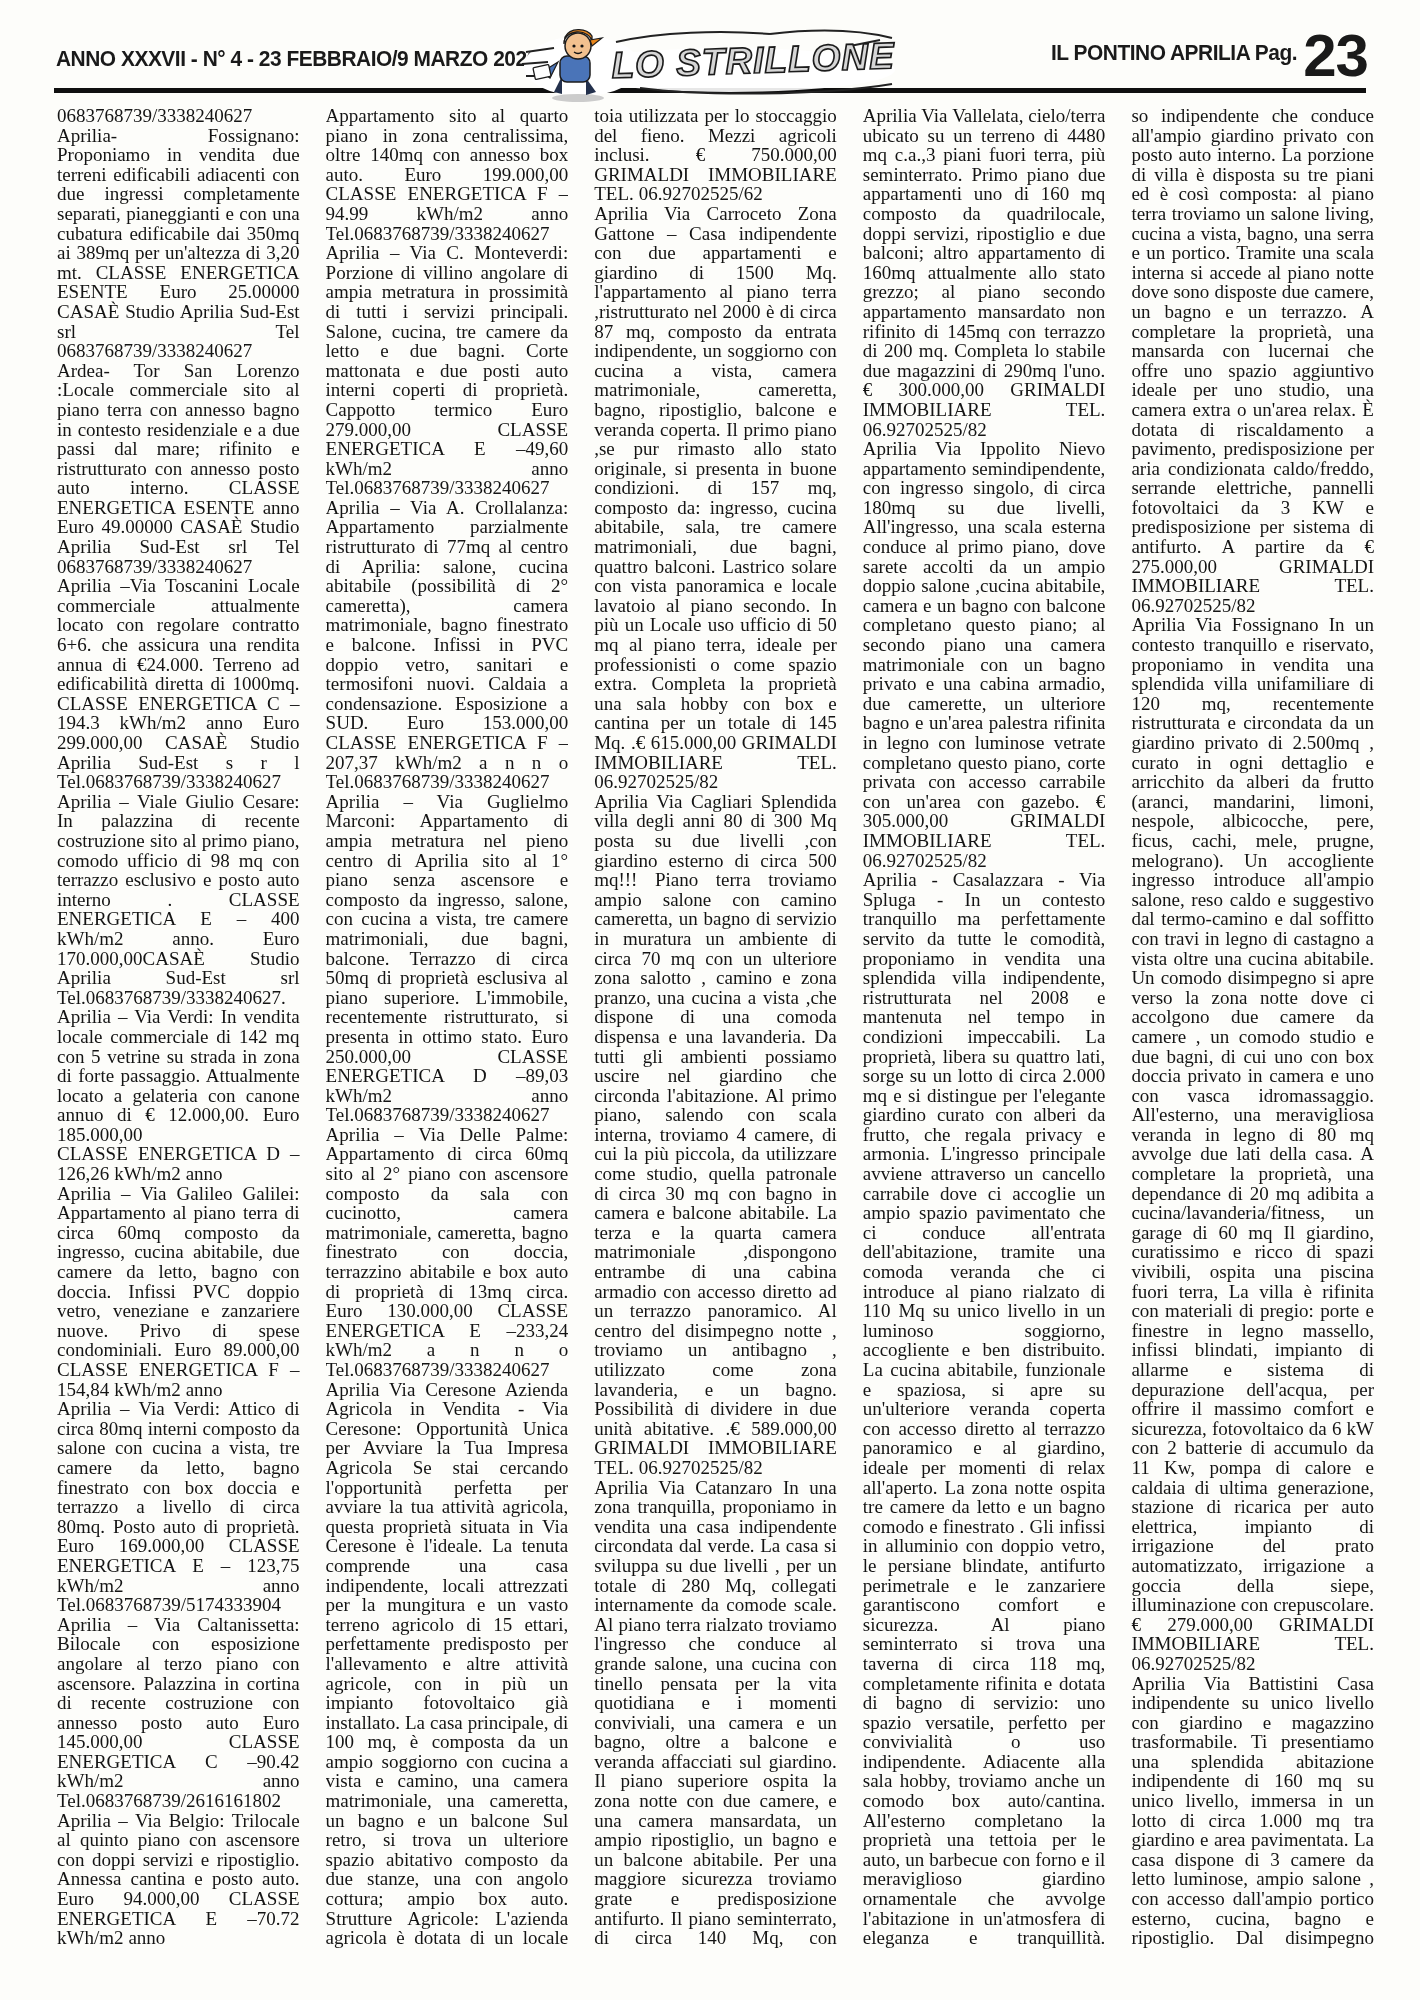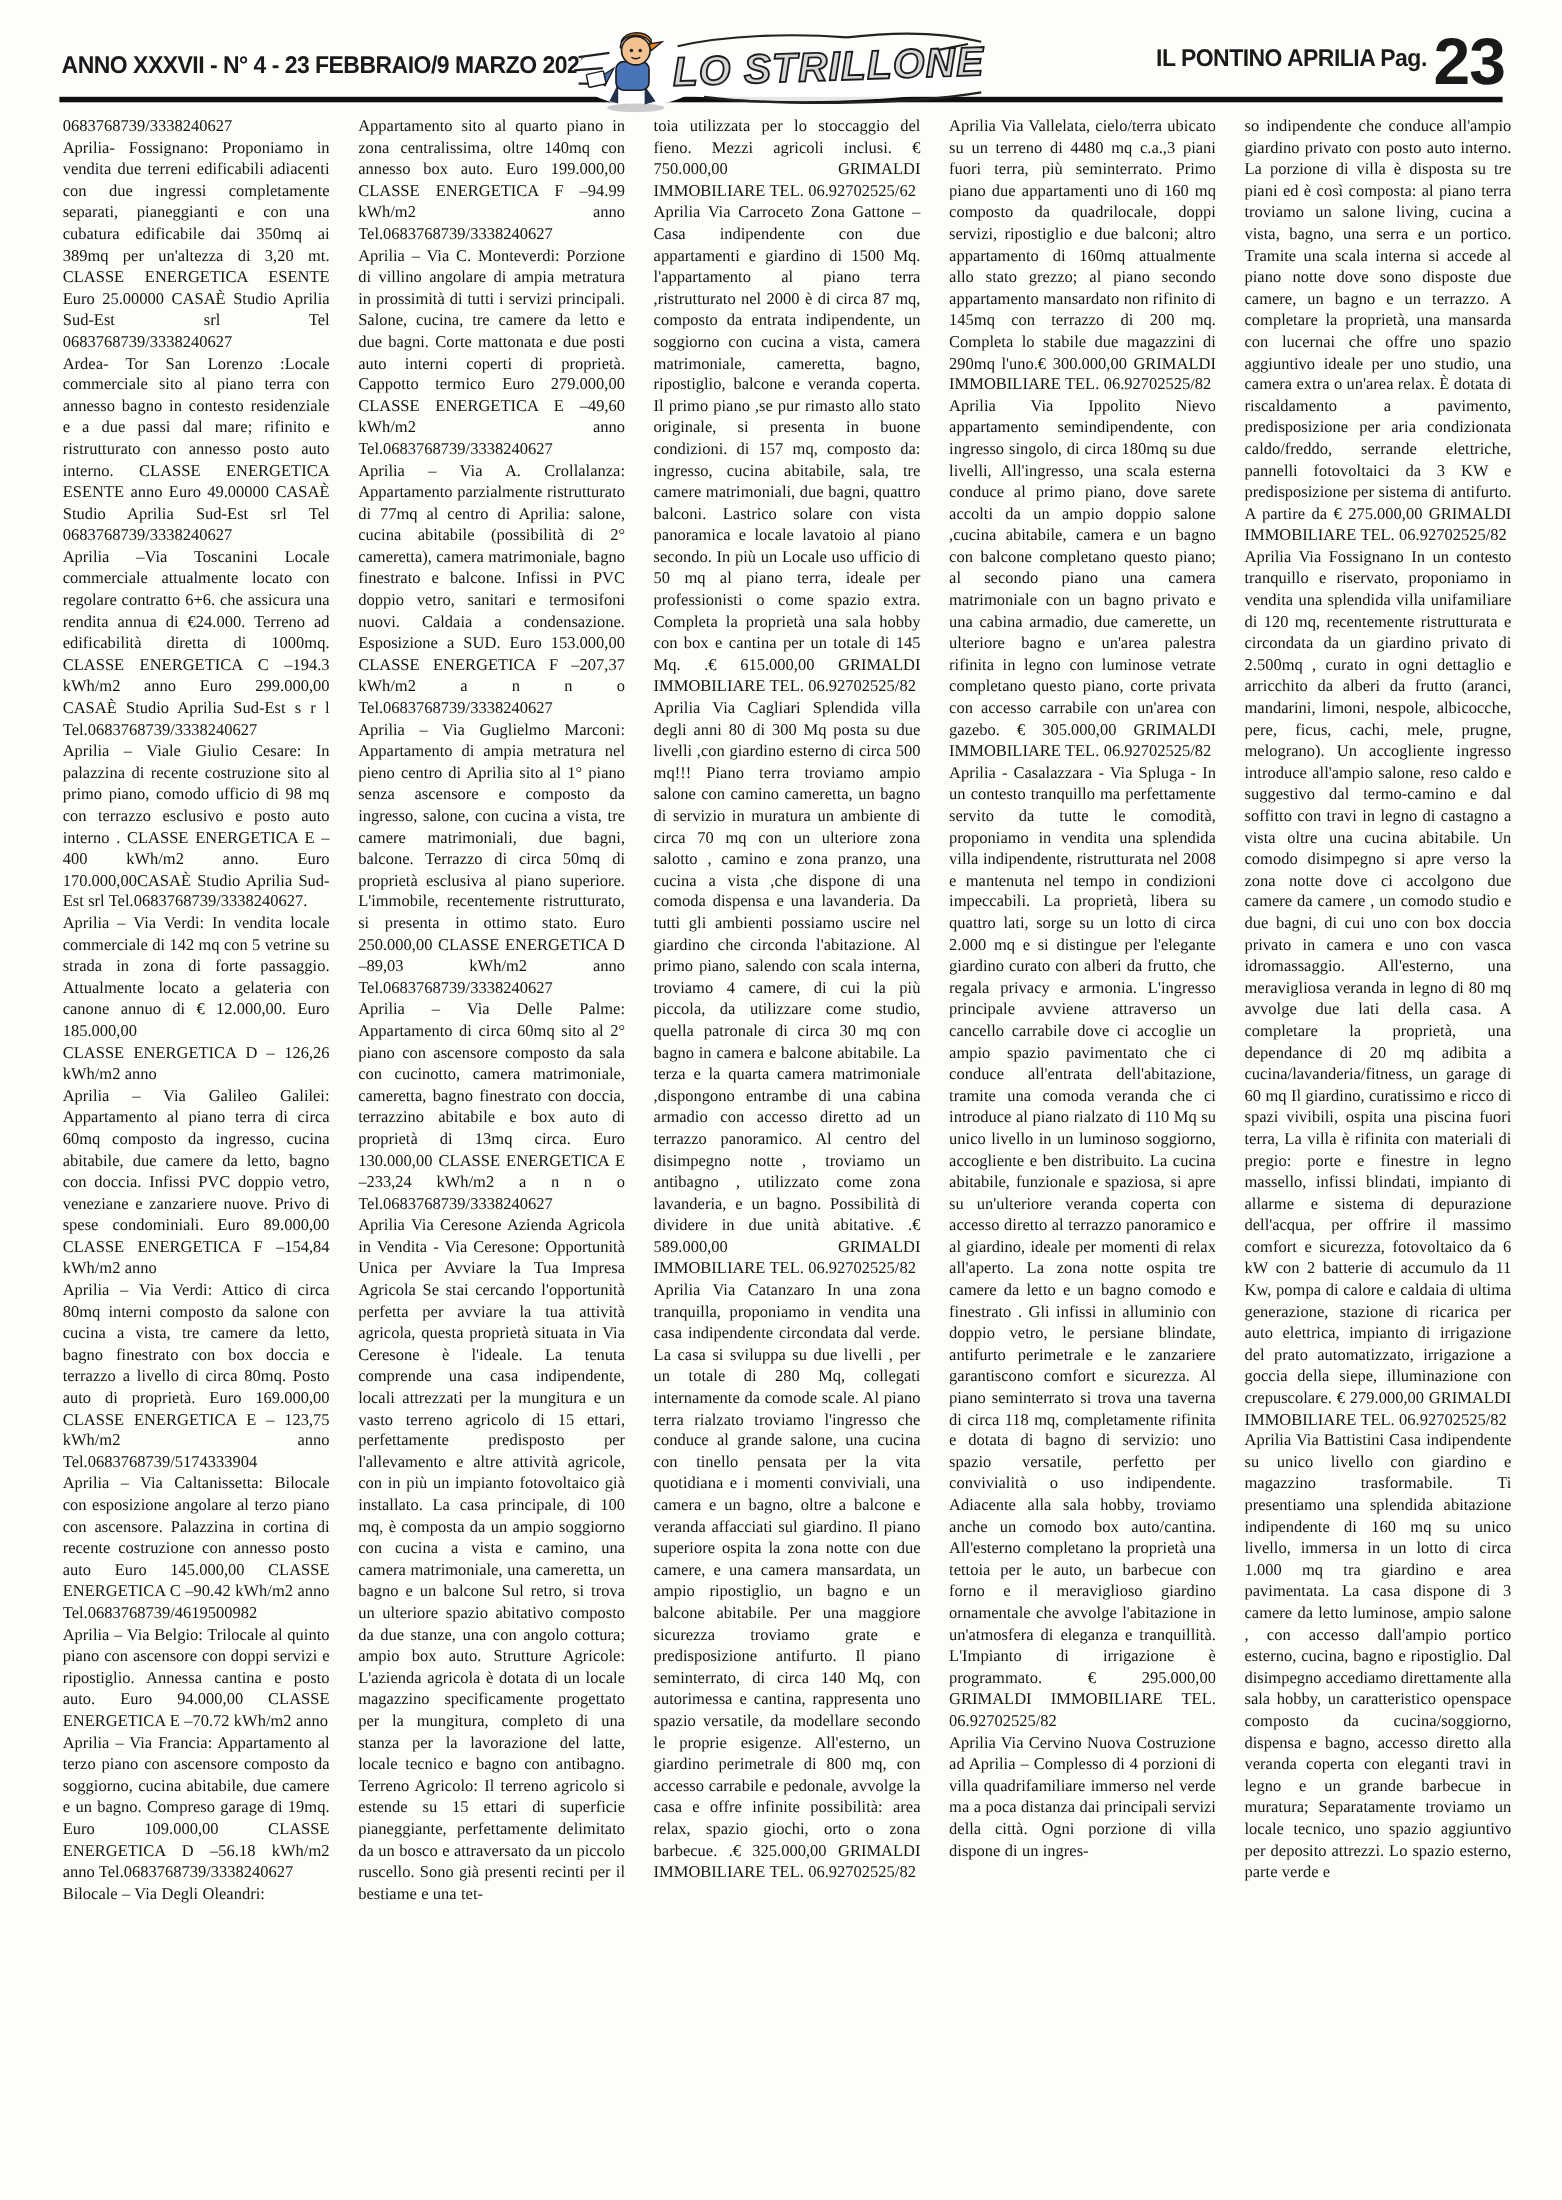--- a/index.html
+++ b/index.html
@@ -40,21 +40,21 @@
   
   .columns{
     position:absolute;top:106px;left:57px;right:46px;bottom:52px;
     display:flex;gap:26px;
   }
   .col{
     flex:1 1 0;min-width:0;height:1844px;overflow:hidden;
   }
   .para{
     margin:0;
-    font-size:15px;line-height:19.6px;
+    font-size:19px;line-height:19.6px;
     text-align:justify;
     word-spacing:0.2px;
     color:#141414;
   }
 </style>
 </head>
 <body>
 
 <div class="page">
 
@@ -110,21 +110,21 @@
     <section class="col">
         <p class="para">0683768739/3338240627</p>
         <p class="para">Aprilia- Fossignano: Proponiamo in vendita due terreni edificabili adiacenti con due ingressi completamente separati, pianeggianti e con una cubatura edificabile dai 350mq ai 389mq per un'altezza di 3,20 mt. CLASSE ENERGETICA ESENTE Euro 25.00000 CASAÈ Studio Aprilia Sud-Est srl Tel 0683768739/3338240627</p>
         <p class="para">Ardea- Tor San Lorenzo :Locale commerciale sito al piano terra con annesso bagno in contesto residenziale e a due passi dal mare; rifinito e ristrutturato con annesso posto auto interno. CLASSE ENERGETICA ESENTE anno Euro 49.00000 CASAÈ Studio Aprilia Sud-Est srl Tel 0683768739/3338240627</p>
         <p class="para">Aprilia –Via Toscanini Locale commerciale attualmente locato con regolare contratto 6+6. che assicura una rendita annua di €24.000. Terreno ad edificabilità diretta di 1000mq. CLASSE ENERGETICA C –194.3 kWh/m2 anno Euro 299.000,00 CASAÈ Studio Aprilia Sud-Est s r l Tel.0683768739/3338240627</p>
         <p class="para">Aprilia – Viale Giulio Cesare: In palazzina di recente costruzione sito al primo piano, comodo ufficio di 98 mq con terrazzo esclusivo e posto auto interno . CLASSE ENERGETICA E – 400 kWh/m2 anno. Euro 170.000,00CASAÈ Studio Aprilia Sud-Est srl Tel.0683768739/3338240627.</p>
         <p class="para">Aprilia – Via Verdi: In vendita locale commerciale di 142 mq con 5 vetrine su strada in zona di forte passaggio. Attualmente locato a gelateria con canone annuo di € 12.000,00. Euro 185.000,00</p>
         <p class="para">CLASSE ENERGETICA D – 126,26 kWh/m2 anno</p>
         <p class="para">Aprilia – Via Galileo Galilei: Appartamento al piano terra di circa 60mq composto da ingresso, cucina abitabile, due camere da letto, bagno con doccia. Infissi PVC doppio vetro, veneziane e zanzariere nuove. Privo di spese condominiali. Euro 89.000,00 CLASSE ENERGETICA F –154,84 kWh/m2 anno</p>
         <p class="para">Aprilia – Via Verdi: Attico di circa 80mq interni composto da salone con cucina a vista, tre camere da letto, bagno finestrato con box doccia e terrazzo a livello di circa 80mq. Posto auto di proprietà. Euro 169.000,00 CLASSE ENERGETICA E – 123,75 kWh/m2 anno Tel.0683768739/5174333904</p>
-        <p class="para">Aprilia – Via Caltanissetta: Bilocale con esposizione angolare al terzo piano con ascensore. Palazzina in cortina di recente costruzione con annesso posto auto Euro 145.000,00 CLASSE ENERGETICA C –90.42 kWh/m2 anno Tel.0683768739/4619500982</p>
+        <p class="para">Aprilia – Via Caltanissetta: Bilocale con esposizione angolare al terzo piano con ascensore. Palazzina in cortina di recente costruzione con annesso posto auto Euro 145.000,00 CLASSE ENERGETICA C –90.42 kWh/m2 anno Tel.0683768739/2616161802</p>
         <p class="para">Aprilia – Via Belgio: Trilocale al quinto piano con ascensore con doppi servizi e ripostiglio. Annessa cantina e posto auto. Euro 94.000,00 CLASSE ENERGETICA E –70.72 kWh/m2 anno</p>
         <p class="para">Aprilia – Via Francia: Appartamento al terzo piano con ascensore composto da soggiorno, cucina abitabile, due camere e un bagno. Compreso garage di 19mq. Euro 109.000,00 CLASSE ENERGETICA D –56.18 kWh/m2 anno Tel.0683768739/3338240627</p>
         <p class="para">Bilocale – Via Degli Oleandri:</p>
       </section>
     <section class="col">
         <p class="para">Appartamento sito al quarto piano in zona centralissima, oltre 140mq con annesso box auto. Euro 199.000,00 CLASSE ENERGETICA F –94.99 kWh/m2 anno Tel.0683768739/3338240627</p>
         <p class="para">Aprilia – Via C. Monteverdi: Porzione di villino angolare di ampia metratura in prossimità di tutti i servizi principali. Salone, cucina, tre camere da letto e due bagni. Corte mattonata e due posti auto interni coperti di proprietà. Cappotto termico Euro 279.000,00 CLASSE ENERGETICA E –49,60 kWh/m2 anno Tel.0683768739/3338240627</p>
         <p class="para">Aprilia – Via A. Crollalanza: Appartamento parzialmente ristrutturato di 77mq al centro di Aprilia: salone, cucina abitabile (possibilità di 2° cameretta), camera matrimoniale, bagno finestrato e balcone. Infissi in PVC doppio vetro, sanitari e termosifoni nuovi. Caldaia a condensazione. Esposizione a SUD. Euro 153.000,00 CLASSE ENERGETICA F –207,37 kWh/m2 a n n o Tel.0683768739/3338240627</p>
         <p class="para">Aprilia – Via Guglielmo Marconi: Appartamento di ampia metratura nel pieno centro di Aprilia sito al 1° piano senza ascensore e composto da ingresso, salone, con cucina a vista, tre camere matrimoniali, due bagni, balcone. Terrazzo di circa 50mq di proprietà esclusiva al piano superiore. L'immobile, recentemente ristrutturato, si presenta in ottimo stato. Euro 250.000,00 CLASSE ENERGETICA D –89,03 kWh/m2 anno Tel.0683768739/3338240627</p>
         <p class="para">Aprilia – Via Delle Palme: Appartamento di circa 60mq sito al 2° piano con ascensore composto da sala con cucinotto, camera matrimoniale, cameretta, bagno finestrato con doccia, terrazzino abitabile e box auto di proprietà di 13mq circa. Euro 130.000,00 CLASSE ENERGETICA E –233,24 kWh/m2 a n n o Tel.0683768739/3338240627</p>

